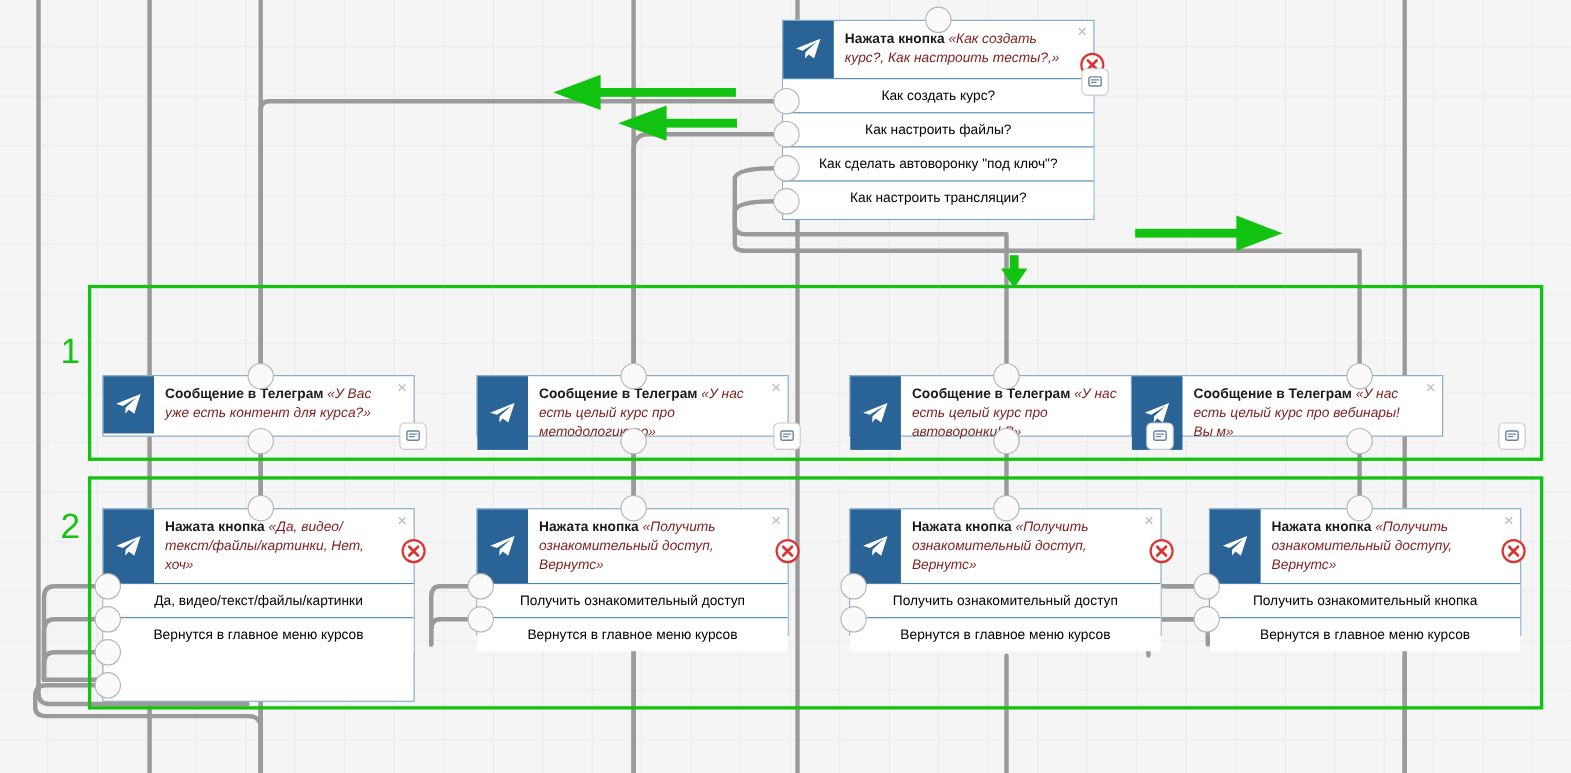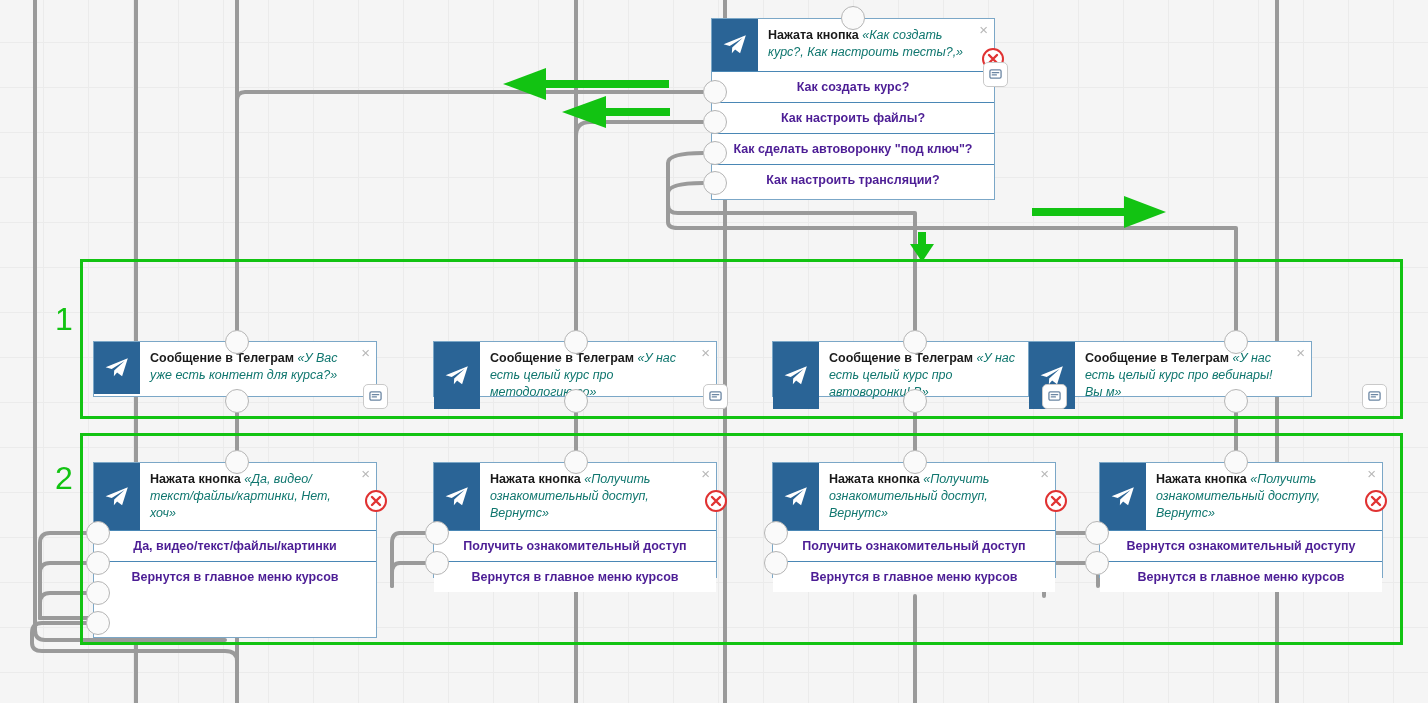--- a/index.html
+++ b/index.html
@@ -20,25 +20,25 @@
   }
   
   #links{position:absolute;left:0;top:0;width:1428px;height:703px;}
   
   .node{position:absolute;background:#fff;border:1px solid #7ba7c7;box-sizing:border-box;}
   .node-head{display:flex;align-items:stretch;min-height:52px;position:relative;}
   .tg-icon{width:46px;min-width:46px;background:#2a6496;display:flex;align-items:center;justify-content:center;}
   .tg-icon svg{width:26px;height:26px;}
   .head-text{flex:1;padding:8px 26px 8px 10px;font-size:12.5px;line-height:17px;color:#1a1a1a;}
   .head-text b{font-weight:bold;}
-  .head-text i{font-style:italic;color:#0f766e;}
+  .head-text i{font-style:italic;color:#7f1d1d;}
   .close-x{position:absolute;top:3px;right:6px;color:#b8b8b8;font-size:15px;line-height:15px;
            font-family:"Liberation Sans",sans-serif;cursor:pointer;}
   .btn-row{border-top:1px solid #4a87b5;height:30px;display:flex;align-items:center;
-           justify-content:center;font-size:12.5px;color:#4c1d95;background:#fff;position:relative;font-weight:bold;}
+           justify-content:center;font-size:12.5px;color:#000000;background:#fff;position:relative;}
   .btn-row:first-of-type{border-top:1px solid #4a87b5;}
   
   .port{position:absolute;width:24px;height:24px;border-radius:50%;background:#fafafa;
         border:1px solid #b5b5b5;box-sizing:border-box;z-index:6;}
   
   .del-badge{position:absolute;width:22px;height:22px;border-radius:50%;background:#fff;
              border:2px solid #e03232;box-sizing:border-box;z-index:8;
              display:flex;align-items:center;justify-content:center;}
   .del-badge svg{width:12px;height:12px;}
   
@@ -341,21 +341,21 @@
         <svg viewBox="0 0 24 24" aria-hidden="true">
             <path fill="#ffffff" d="M22 3 1.5 11.2l5.6 1.8L19 5.6 9.4 14.3l-.3 5.2 3-3.4 4.6 3.4z"></path>
           </svg>
       </div>
       <div class="head-text">
         <b>Нажата кнопка</b>
         <i>«Получить ознакомительный доступу, Вернутс»</i>
       </div>
       <span class="close-x">×</span>
     </div>
-    <div class="btn-row">Вернутся ознакомительный доступу</div>
+    <div class="btn-row">Получить ознакомительный кнопка</div>
     <div class="btn-row">Вернутся в главное меню курсов</div>
   </div>
   <div class="port" style="left:1224px;top:450px;"></div>
   <div class="port" style="left:1085px;top:521px;"></div>
   <div class="port" style="left:1085px;top:551px;"></div>
   <div class="del-badge" style="left:1365px;top:490px;">
     <svg viewBox="0 0 12 12" aria-hidden="true">
         <path stroke="#e03232" stroke-width="2.4" stroke-linecap="round" d="M2 2 L10 10 M10 2 L2 10"></path>
       </svg>
   </div>

